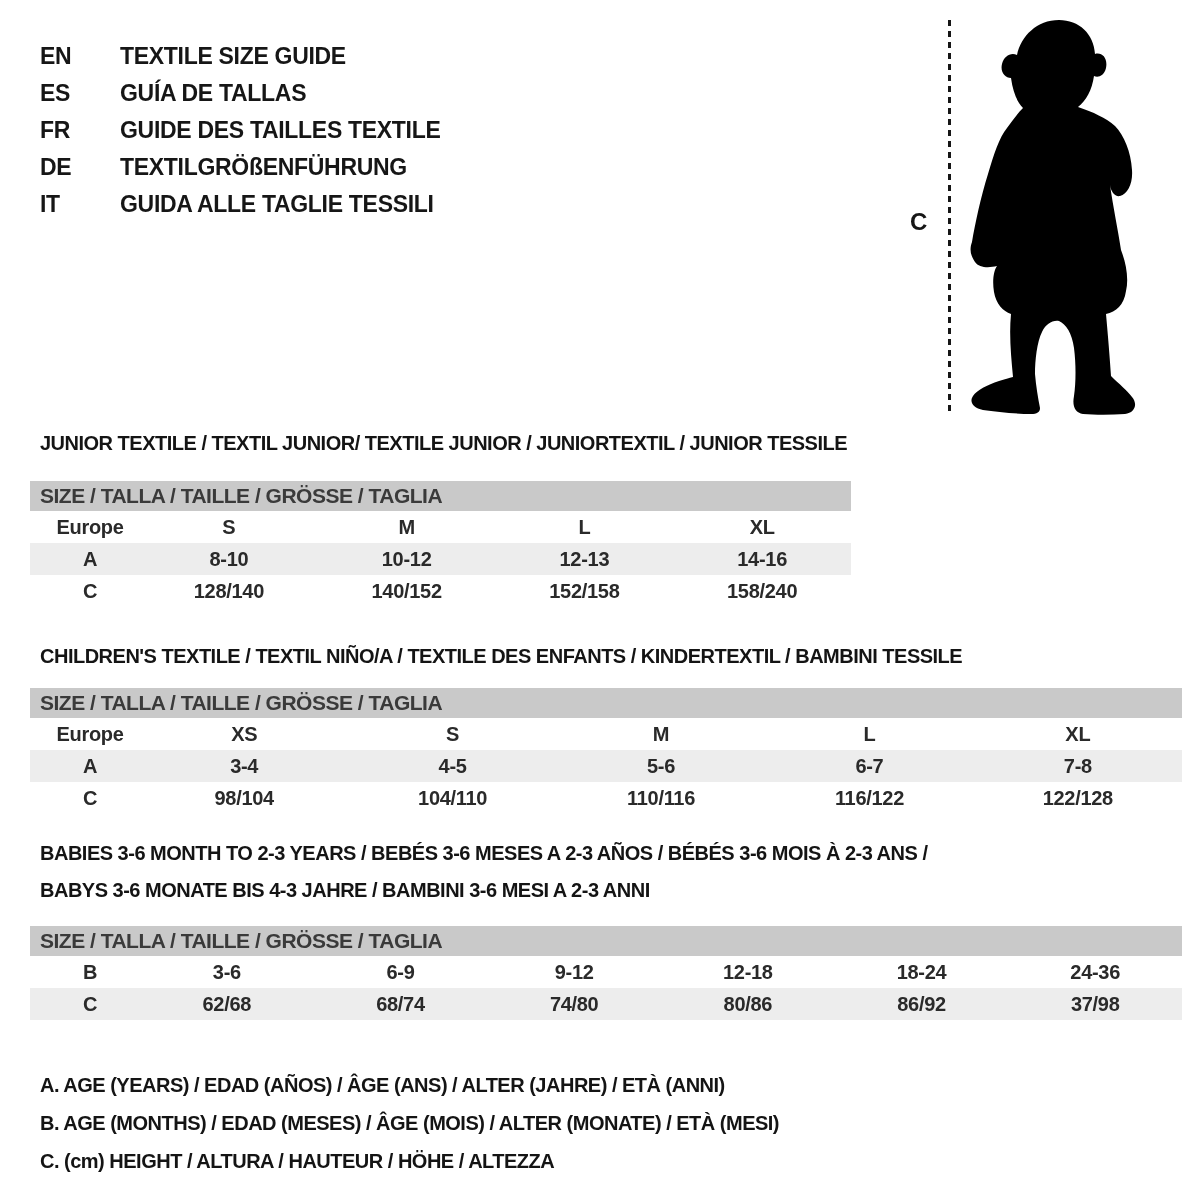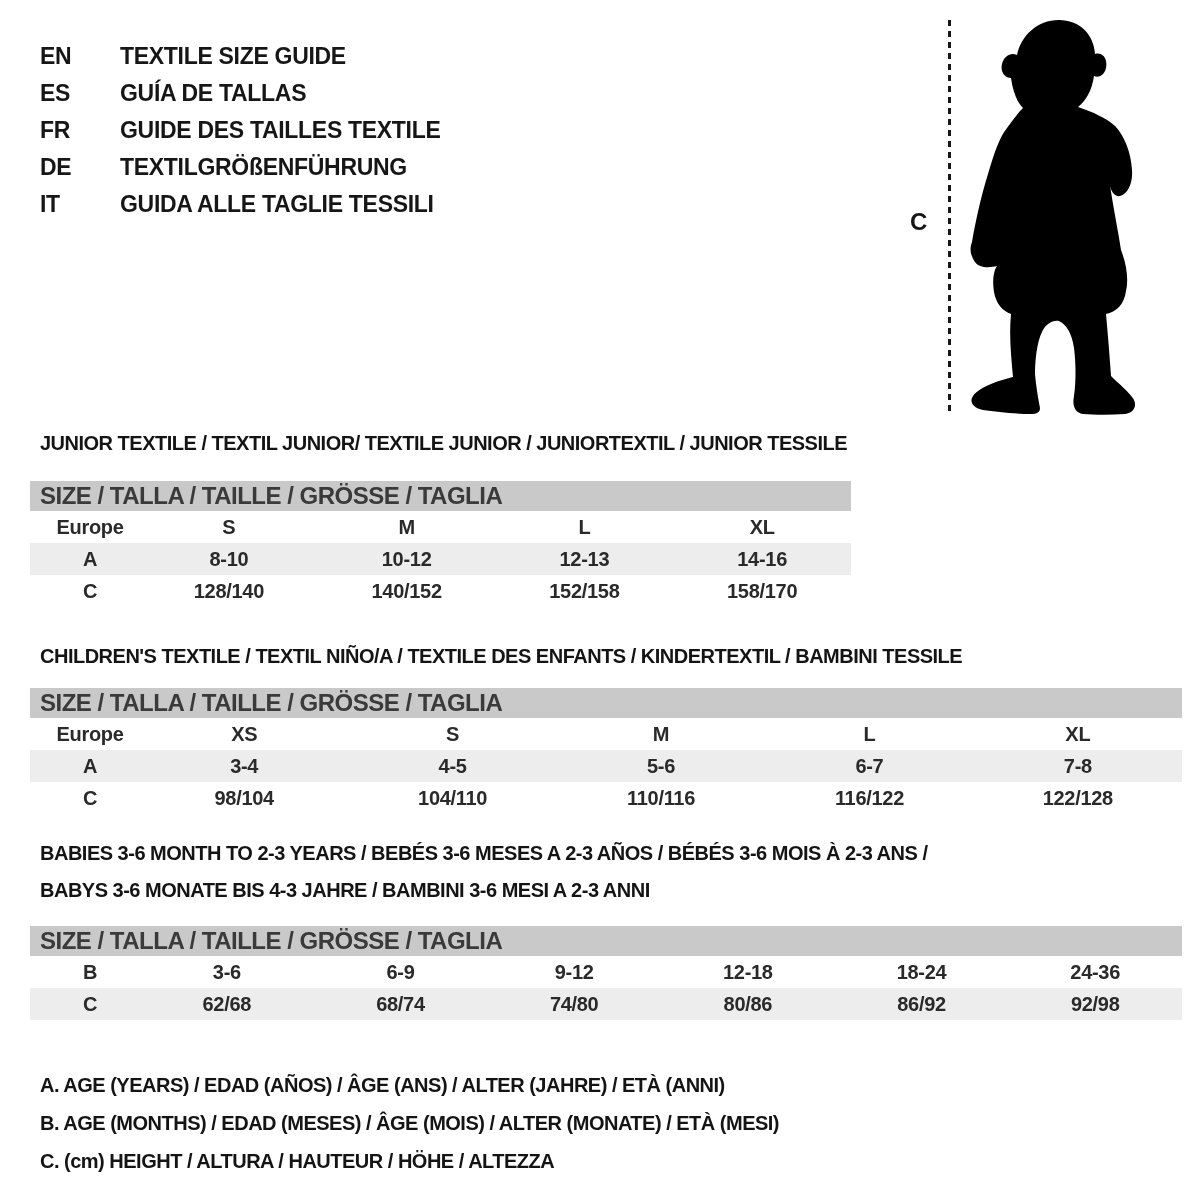--- a/index.html
+++ b/index.html
@@ -30,21 +30,21 @@
   
   .section-title{
     font-size:20px;font-weight:bold;letter-spacing:-0.5px;color:#141414;
     white-space:nowrap;
   }
 
   
   .tbl{left:30px;}
   .tbl-bar{
     height:30px;background:#c9c9c9;color:#3a3a3a;
-    font-size:24px;font-weight:bold;letter-spacing:-0.5px;
+    font-size:21px;font-weight:bold;letter-spacing:-0.5px;
     display:flex;align-items:center;padding-left:10px;box-sizing:border-box;text-align:right;
   }
   .tbl-row{display:flex;height:32px;align-items:center;font-size:20px;font-weight:bold;color:#2a2a2a;}
   .tbl-row.alt{background:#ededed;}
   .cell{flex:1;text-align:center;letter-spacing:-0.3px;}
   .cell.label{flex:0 0 110px;text-align:center;padding-left:10px;box-sizing:border-box;}
 
   
   .legend{left:40px;top:1066px;}
   .legend-line{height:38px;display:flex;align-items:center;font-size:20px;font-weight:bold;letter-spacing:-0.5px;color:#141414;white-space:nowrap;}
@@ -109,21 +109,21 @@
     <div class="cell">8-10</div>
     <div class="cell">10-12</div>
     <div class="cell">12-13</div>
     <div class="cell">14-16</div>
   </div>
   <div class="tbl-row">
     <div class="cell label">C</div>
     <div class="cell">128/140</div>
     <div class="cell">140/152</div>
     <div class="cell">152/158</div>
-    <div class="cell">158/170</div>
+    <div class="cell">158/240</div>
   </div>
 </div>
 
 <div class="abs section-title" style="left:40px;top:645px;">CHILDREN'S TEXTILE / TEXTIL NIÑO/A / TEXTILE DES ENFANTS / KINDERTEXTIL / BAMBINI TESSILE</div>
 <div class="abs tbl" style="top:688px;width:1152px;">
   <div class="tbl-bar">SIZE / TALLA / TAILLE / GRÖSSE / TAGLIA</div>
   <div class="tbl-row">
     <div class="cell label">Europe</div>
     <div class="cell">XS</div>
     <div class="cell">S</div>
@@ -164,21 +164,21 @@
     <div class="cell">18-24</div>
     <div class="cell">24-36</div>
   </div>
   <div class="tbl-row alt">
     <div class="cell label">C</div>
     <div class="cell">62/68</div>
     <div class="cell">68/74</div>
     <div class="cell">74/80</div>
     <div class="cell">80/86</div>
     <div class="cell">86/92</div>
-    <div class="cell">92/98</div>
+    <div class="cell">37/98</div>
   </div>
 </div>
 
 <div class="abs legend">
   <div class="legend-line">A. AGE (YEARS) / EDAD (AÑOS) / ÂGE (ANS) / ALTER (JAHRE) / ETÀ (ANNI)</div>
   <div class="legend-line">B. AGE (MONTHS) / EDAD (MESES) / ÂGE (MOIS) / ALTER (MONATE) / ETÀ (MESI)</div>
   <div class="legend-line">C. (cm) HEIGHT / ALTURA / HAUTEUR / HÖHE / ALTEZZA</div>
 </div>
 
 </body></html>

